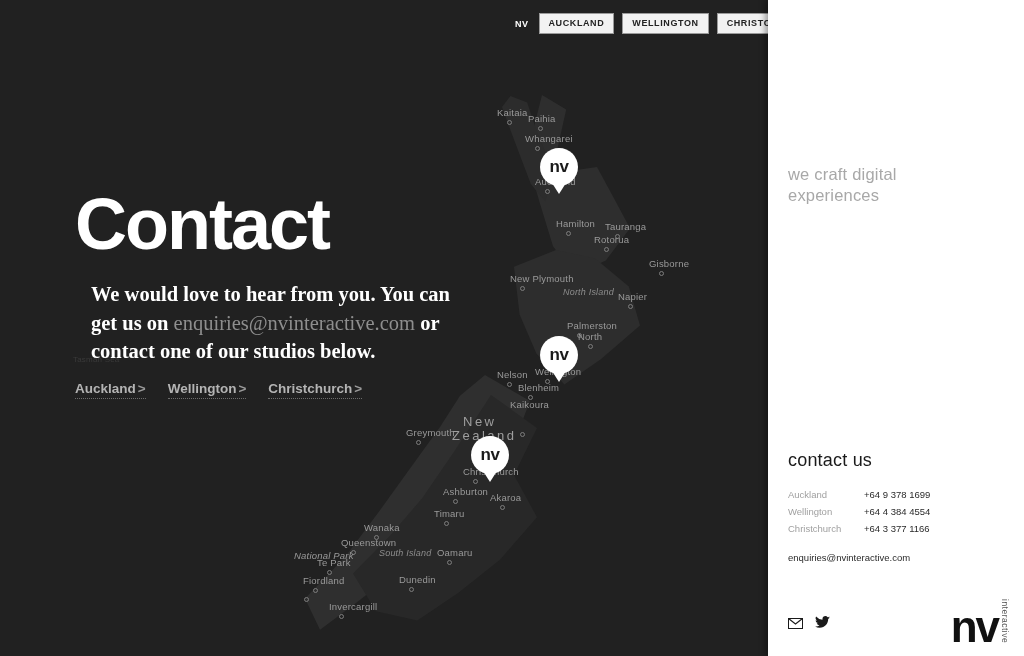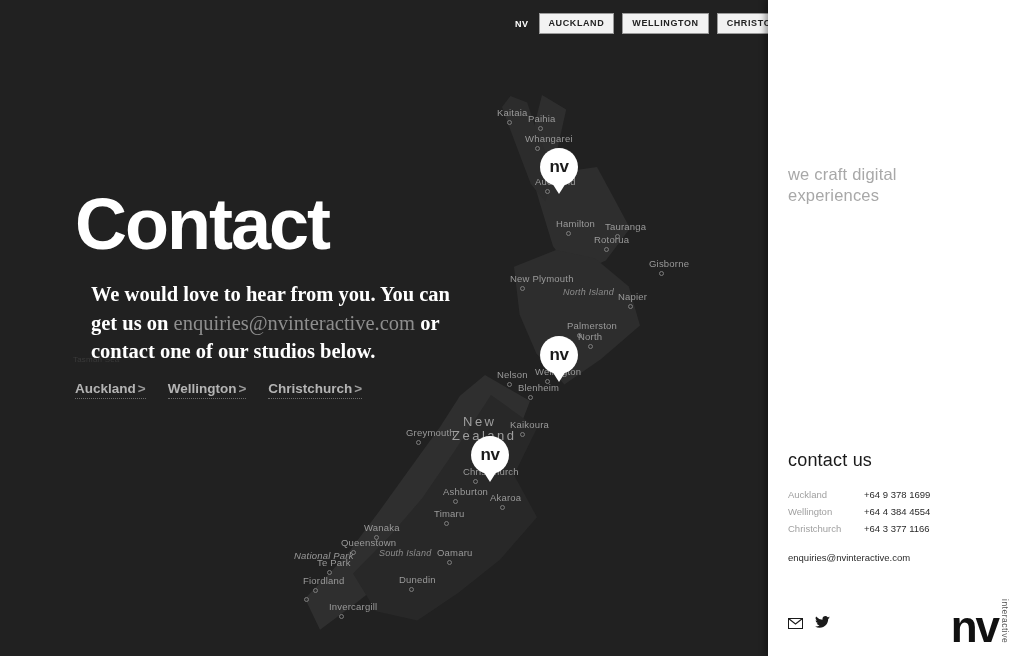--- a/index.html
+++ b/index.html
@@ -341,21 +341,21 @@
         <div class="map-label mid" style="left: 567px; top: 320px;">Palmerston</div>
         <div class="map-dot" style="left: 577px; top: 333px;"></div>
         <div class="map-label mid" style="left: 578px; top: 331px;">North</div>
         <div class="map-dot" style="left: 588px; top: 344px;"></div>
         <div class="map-label mid" style="left: 535px; top: 366px;">Wellington</div>
         <div class="map-dot" style="left: 545px; top: 379px;"></div>
         <div class="map-label mid" style="left: 497px; top: 369px;">Nelson</div>
         <div class="map-dot" style="left: 507px; top: 382px;"></div>
         <div class="map-label mid" style="left: 518px; top: 382px;">Blenheim</div>
         <div class="map-dot" style="left: 528px; top: 395px;"></div>
-        <div class="map-label mid" style="left: 510px; top: 419px;">Kaikoura</div>
+        <div class="map-label mid" style="left: 510px; top: 399px;">Kaikoura</div>
         <div class="map-dot" style="left: 520px; top: 432px;"></div>
         <div class="map-label mid" style="left: 406px; top: 427px;">Greymouth</div>
         <div class="map-dot" style="left: 416px; top: 440px;"></div>
         <div class="map-label big" style="left: 463px; top: 414px;">New</div>
         <div class="map-label big" style="left: 452px; top: 428px;">Zealand</div>
         <div class="map-label mid" style="left: 463px; top: 466px;">Christchurch</div>
         <div class="map-dot" style="left: 473px; top: 479px;"></div>
         <div class="map-label mid" style="left: 443px; top: 486px;">Ashburton</div>
         <div class="map-dot" style="left: 453px; top: 499px;"></div>
         <div class="map-label mid" style="left: 490px; top: 492px;">Akaroa</div>

